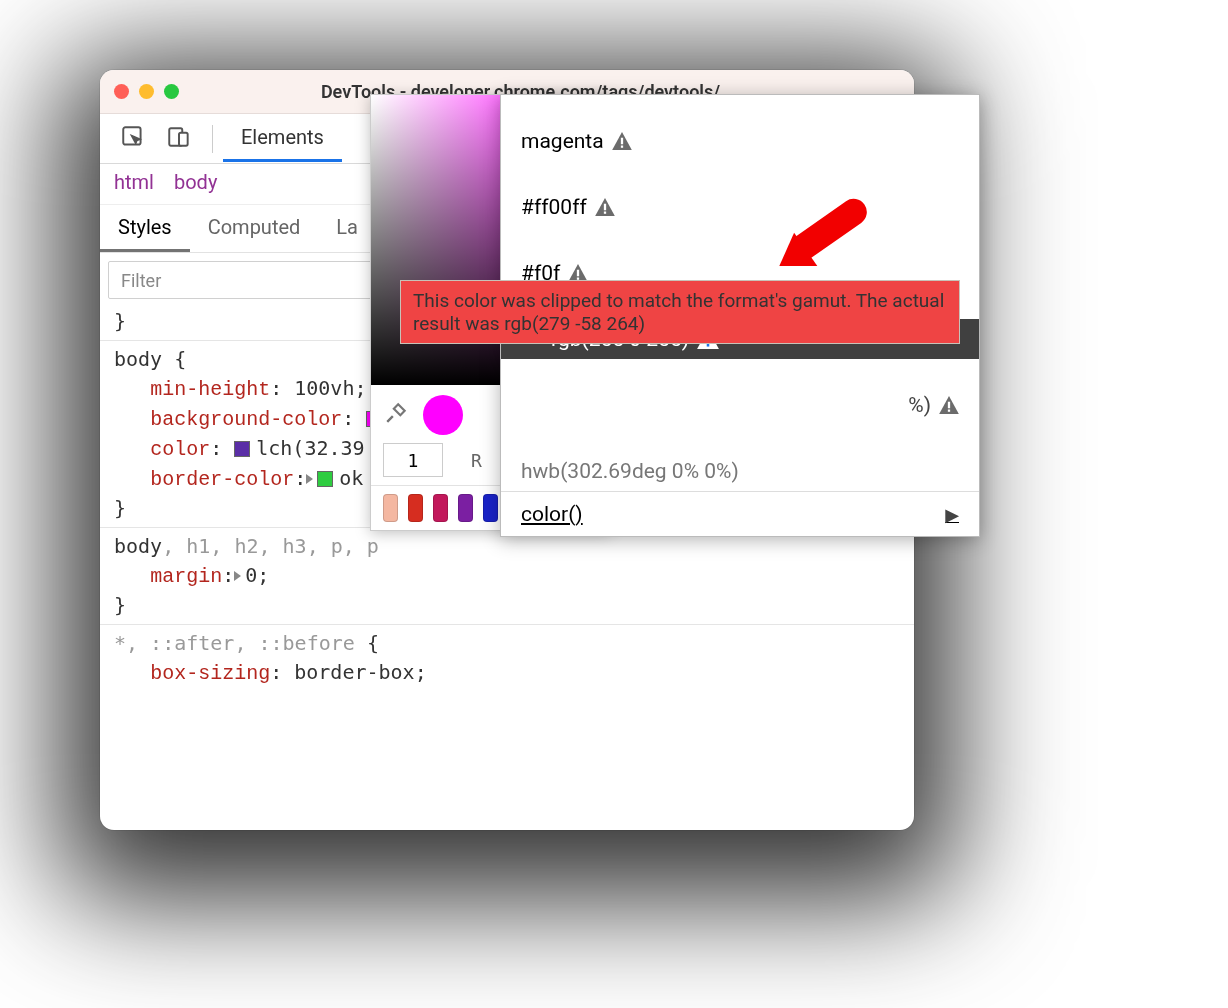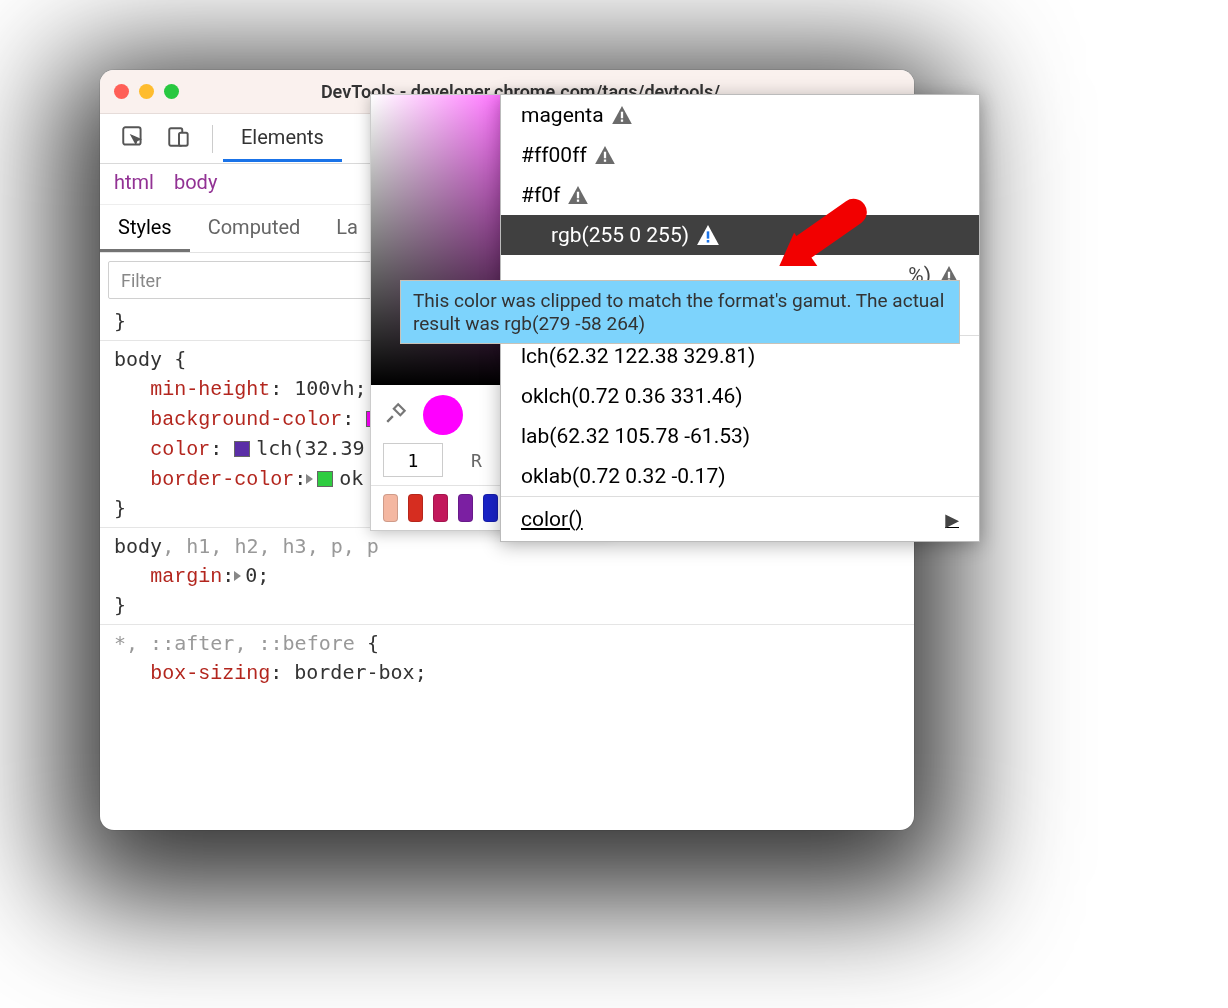--- a/index.html
+++ b/index.html
@@ -174,21 +174,21 @@
     top: 94px;
     width: 480px;
     background:#fff;
     border:1px solid #bbb;
     box-shadow: 0 3px 18px rgba(0,0,0,.3);
     font-size: 21px;
   }
   .formats .group { border-bottom:1px solid #ddd; }
   .formats .item {
     padding: 8px 20px;
-    display:flex; align-items:center; gap:8px;
+    display:flex; align-items:center; gap:8px;margin-top:26px;
   }
   .formats .item.sel {
     background:#404040; color:#fff;
   }
   .warn {
     display:inline-flex;
     align-items:center;
     justify-content:center;
   }
   .formats .colorfn {
@@ -196,21 +196,21 @@
     padding:10px 20px;
     text-decoration:underline;
   }
 
   
   .tooltip {
     position:absolute;
     left: 400px;
     top: 280px;
     width: 560px;
-    background:#7dd3fc;
+    background:#ef4444;
     border:1px solid #c8c2b8;
     padding: 8px 12px;
     font-size: 19px;
     color:#333;
     z-index: 50;
   }
 
   
   .arrow {
     position:absolute;
@@ -358,34 +358,20 @@
             <path fill="#6b6b6b" d="M12 0 L24 22 H0 Z"></path>
             <rect x="10.6" y="7" width="2.8" height="8" fill="#fff"></rect>
             <rect x="10.6" y="16.5" width="2.8" height="2.8" fill="#fff"></rect>
           </svg>
         </span>
     </div>
     <div class="item" style="color:#777">
       <span>hwb(302.69deg 0% 0%)</span>
     </div>
   </div>
-  <div class="group">
-    <div class="item">
-      <span>lch(62.32 122.38 329.81)</span>
-    </div>
-    <div class="item">
-      <span>oklch(0.72 0.36 331.46)</span>
-    </div>
-    <div class="item">
-      <span>lab(62.32 105.78 -61.53)</span>
-    </div>
-    <div class="item">
-      <span>oklab(0.72 0.32 -0.17)</span>
-    </div>
-  </div>
   <div class="colorfn">
     <span>color()</span>
     <span style="font-size:18px;color:#444">▶</span>
   </div>
 </div>
 
 <div class="tooltip">This color was clipped to match the format's gamut. The actual result was rgb(279 -58 264)</div>
 
 <div class="arrow">
   <svg width="110" height="110" viewBox="0 0 100 100">

